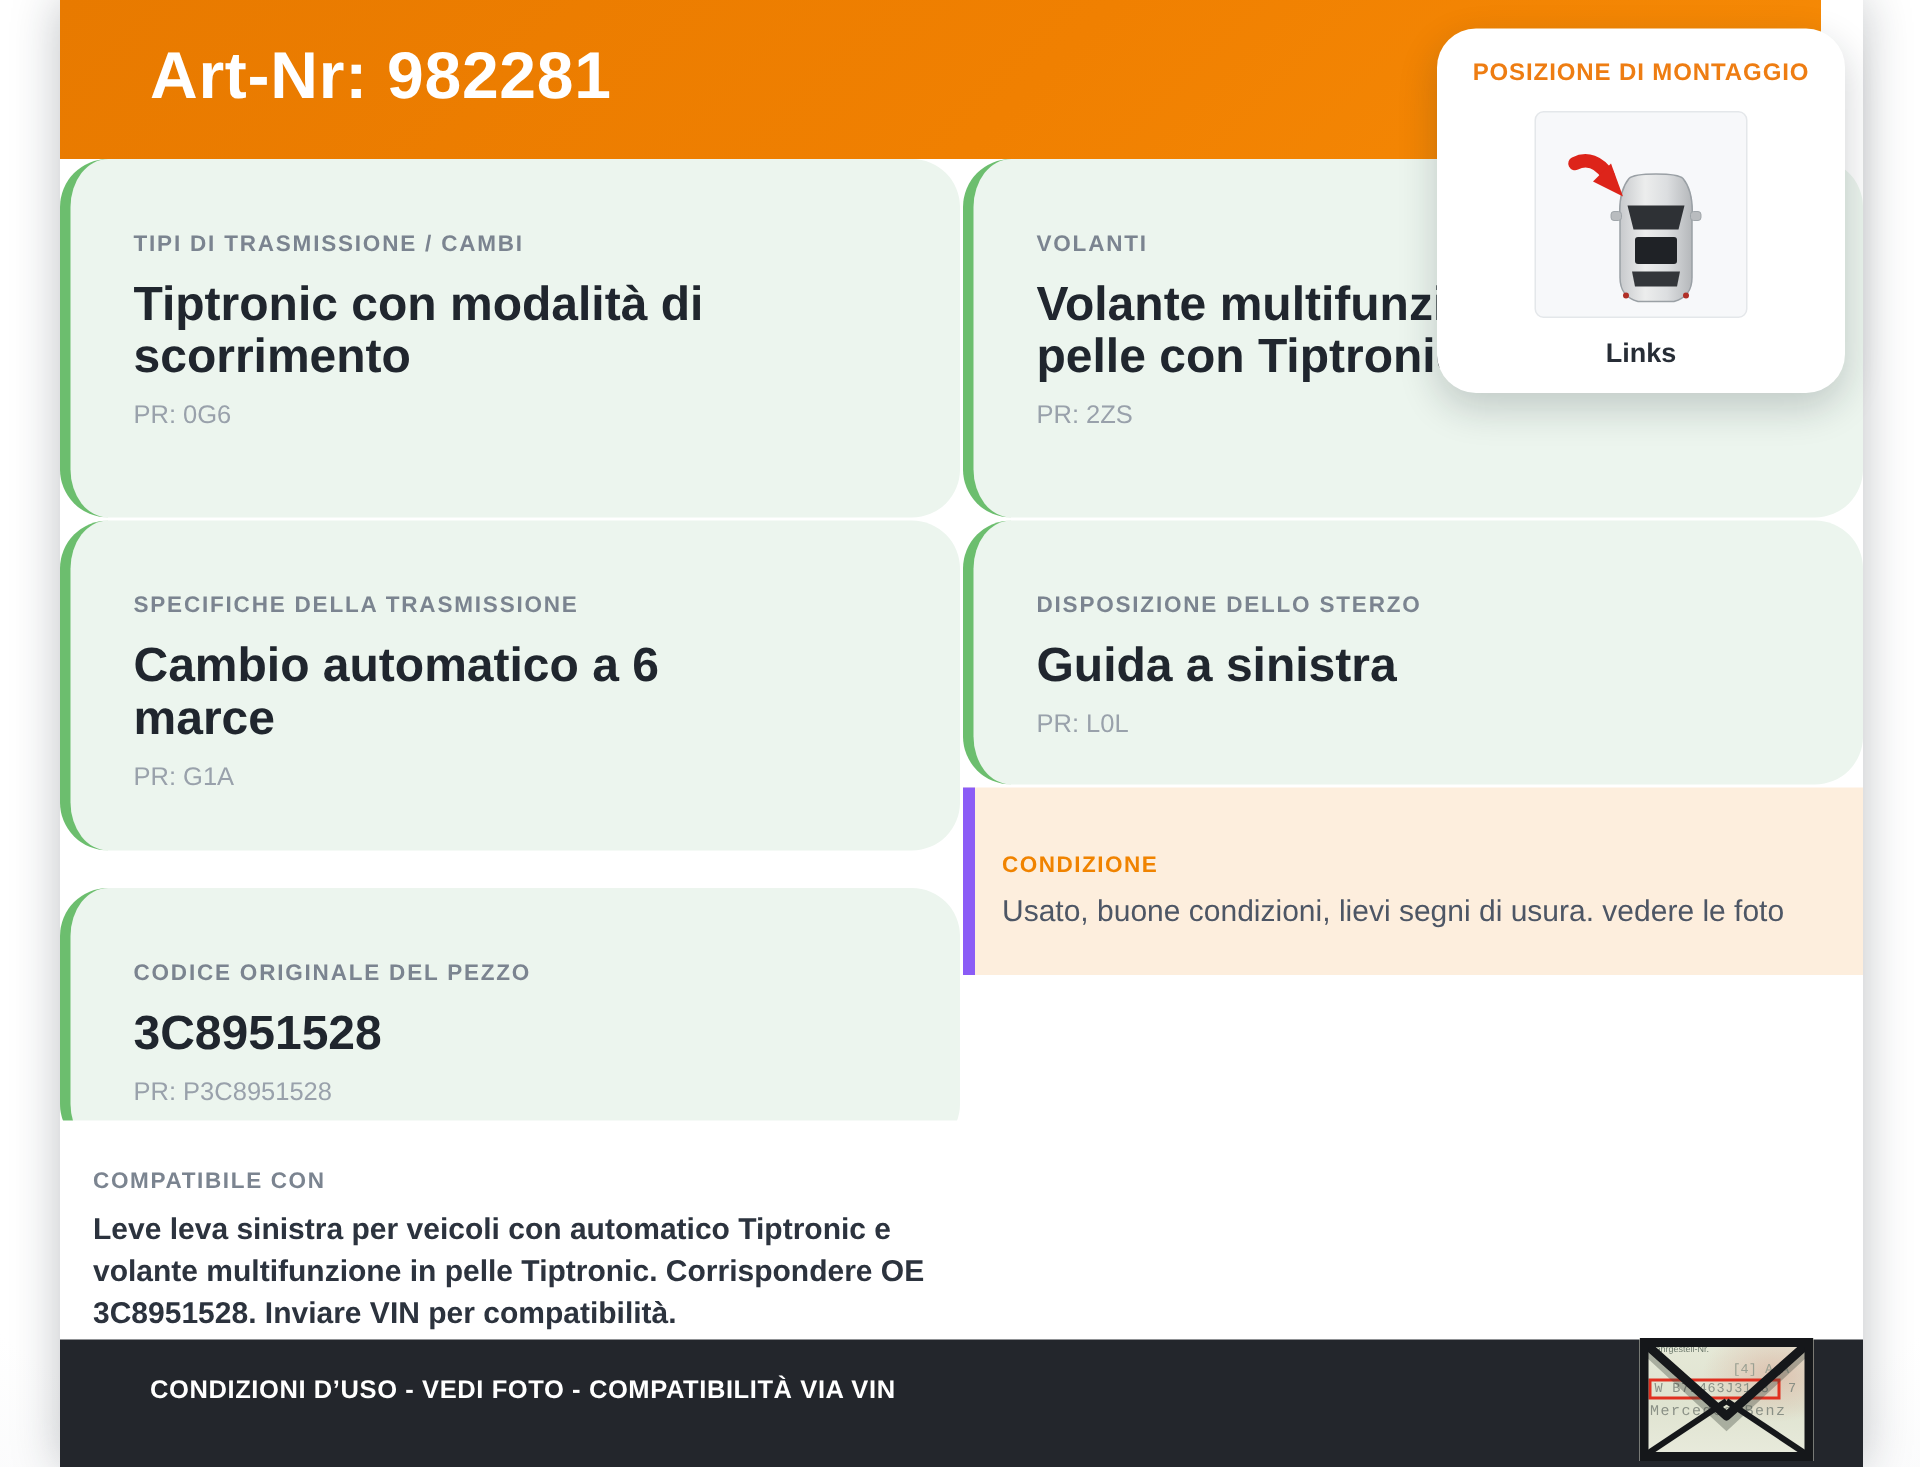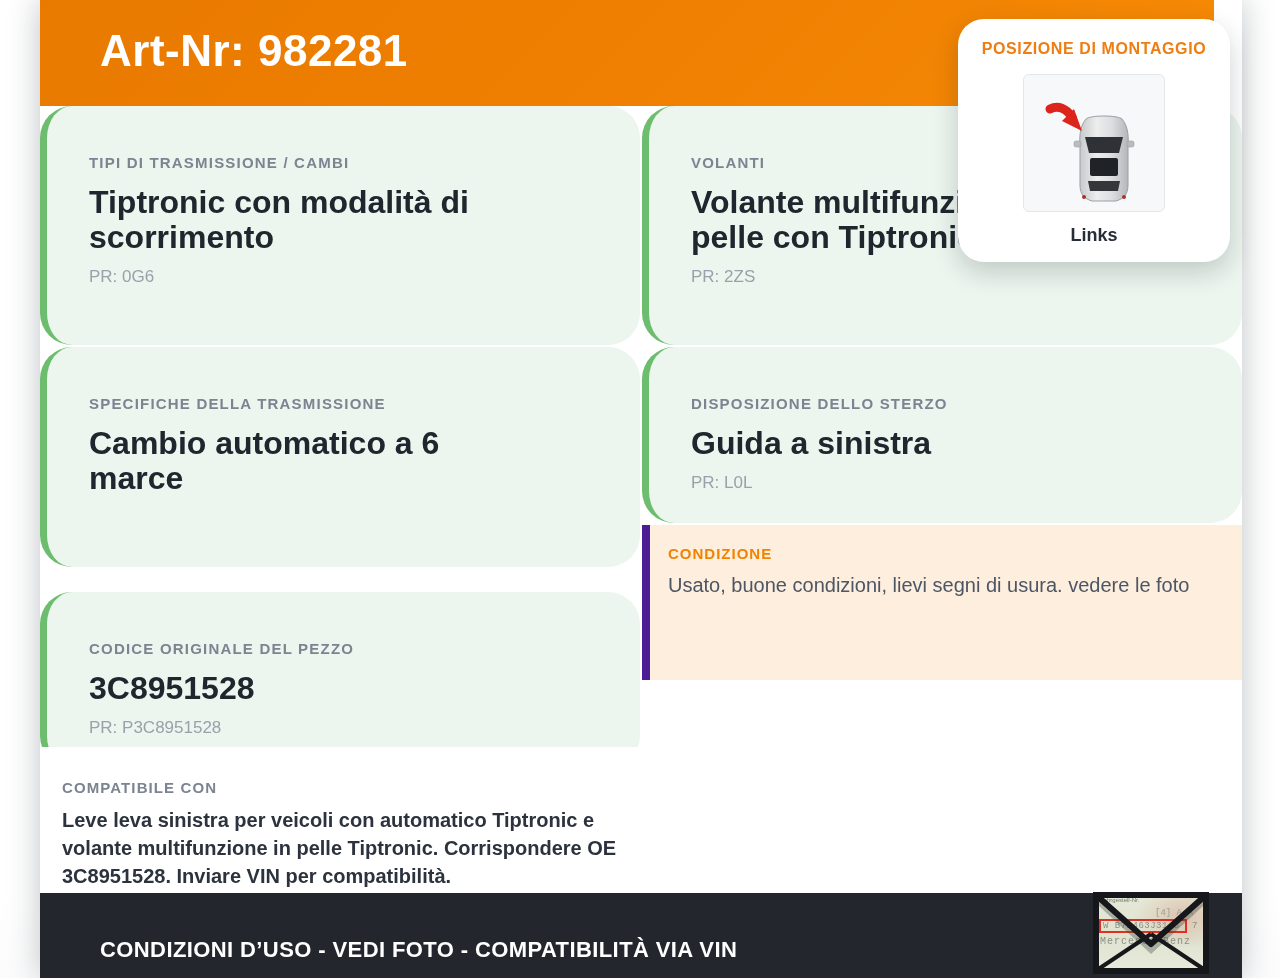--- a/index.html
+++ b/index.html
@@ -40,23 +40,23 @@
     font-size:15px; font-weight:700; letter-spacing:1.2px;
     color:#7b8490; text-transform:uppercase;
   }
   .card-h {
     margin-top:14px; max-width:420px;
     font-size:32px; font-weight:700; line-height:35px; color:#20262e;
   }
   .card-pr { margin-top:12px; font-size:17px; color:#99a1ab; }
   
   .card-condition {
-    position:absolute; left:0; top:419px; width:600px; height:155px;
-    background:#fdeedd; border-left:8px solid #4c1d95;
-    padding:20px 30px 0 18px;
+    position:absolute; left:0; top:419px; width:600px; height:125px;
+    background:#fdeedd; border-left:8px solid #8b5cf6;
+    padding:43px 30px 0 18px;
   }
   .cond-label { font-size:15px; font-weight:700; letter-spacing:1px; color:#f08300; }
   .cond-text  { margin-top:10px; max-width:545px; font-size:20px; font-weight:500;
                 line-height:27px; color:#4d5665; }
   
   .compat {
     position:absolute; left:0; top:641px; width:600px;
     background:#ffffff; padding:32px 20px 0 22px;
   }
   .compat-label { font-size:15px; font-weight:700; letter-spacing:1.1px; color:#7b8490; }
@@ -77,22 +77,22 @@
     width:142px; height:138px; margin:16px auto 0;
     background:#f7f8fa; border:1px solid #e4e7ea; border-radius:6px;
   }
   .mount-pos { margin-top:13px; font-size:18px; font-weight:700; color:#272d36; }
   
   .footer {
     position:absolute; left:0; top:893px; width:1202px; height:85px;
     background:#23262c;
   }
   .footer-text {
-    position:absolute; left:60px; top:44px;
-    font-size:22px; font-weight:700; color:#ffffff; letter-spacing:.4px;
+    position:absolute; left:60px; top:24px;
+    font-size:17px; font-weight:700; color:#ffffff; letter-spacing:.4px;
   }
   
   .vin-doc {
     position:absolute; right:33px; top:-1px; width:116px; height:82px;
     background:
       radial-gradient(60% 55% at 78% 30%, rgba(214,150,130,.45) 0%, rgba(214,150,130,0) 70%),
       linear-gradient(180deg,#e6e9d8 0%, #dfe3d0 55%, #e9ebdd 100%);
     overflow:hidden;
   }
   .vin-doc .fz-label {
@@ -131,20 +131,21 @@
 
   <div class="col col-left">
     <div class="card" style="top:0; height:239px;">
       <div class="card-label">TIPI DI TRASMISSIONE / CAMBI</div>
       <div class="card-h">Tiptronic con modalità di scorrimento</div>
       <div class="card-pr">PR: 0G6</div>
     </div>
     <div class="card" style="top:241px; height:220px;">
       <div class="card-label">SPECIFICHE DELLA TRASMISSIONE</div>
       <div class="card-h">Cambio automatico a 6 marce</div>
+      <div class="card-pr">PR: G1A</div>
     </div>
     <div class="card" style="top:486px; height:176px;">
       <div class="card-label">CODICE ORIGINALE DEL PEZZO</div>
       <div class="card-h">3C8951528</div>
       <div class="card-pr">PR: P3C8951528</div>
     </div>
     <div class="compat">
       <div class="compat-label">COMPATIBILE CON</div>
       <div class="compat-text">Leve leva sinistra per veicoli con automatico Tiptronic e volante multifunzione in pelle Tiptronic. Corrispondere OE 3C8951528. Inviare VIN per compatibilità.</div>
     </div>

